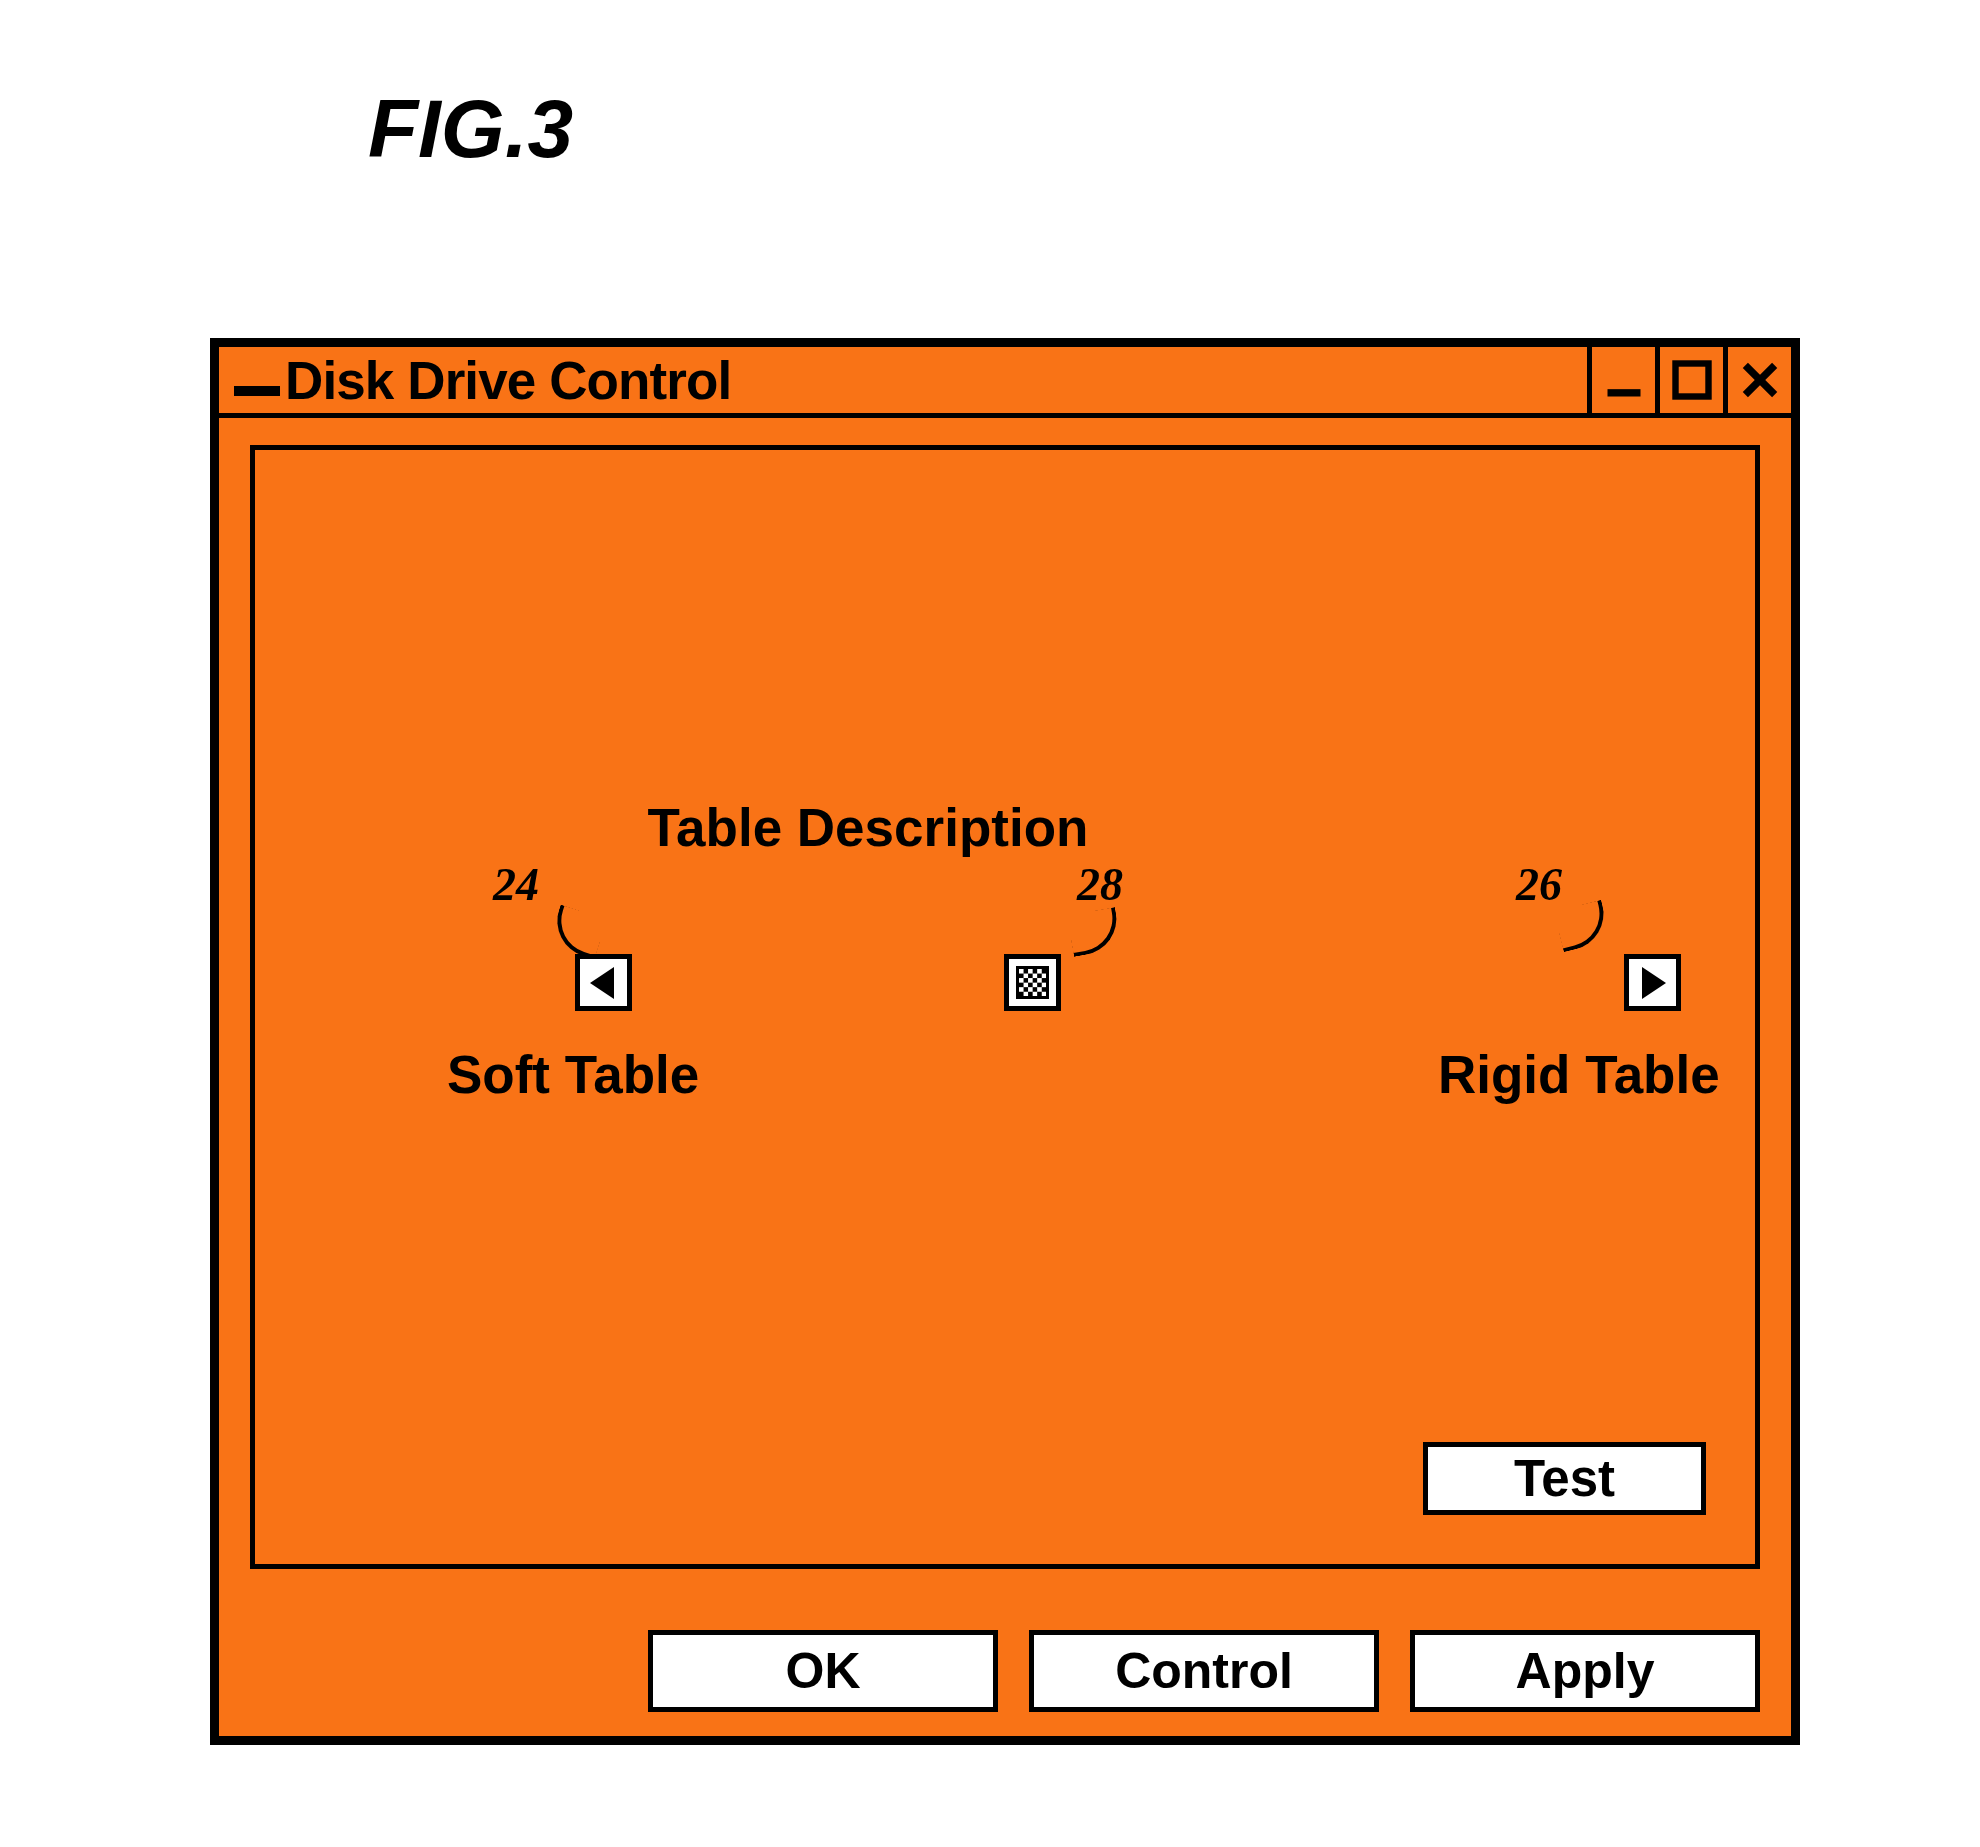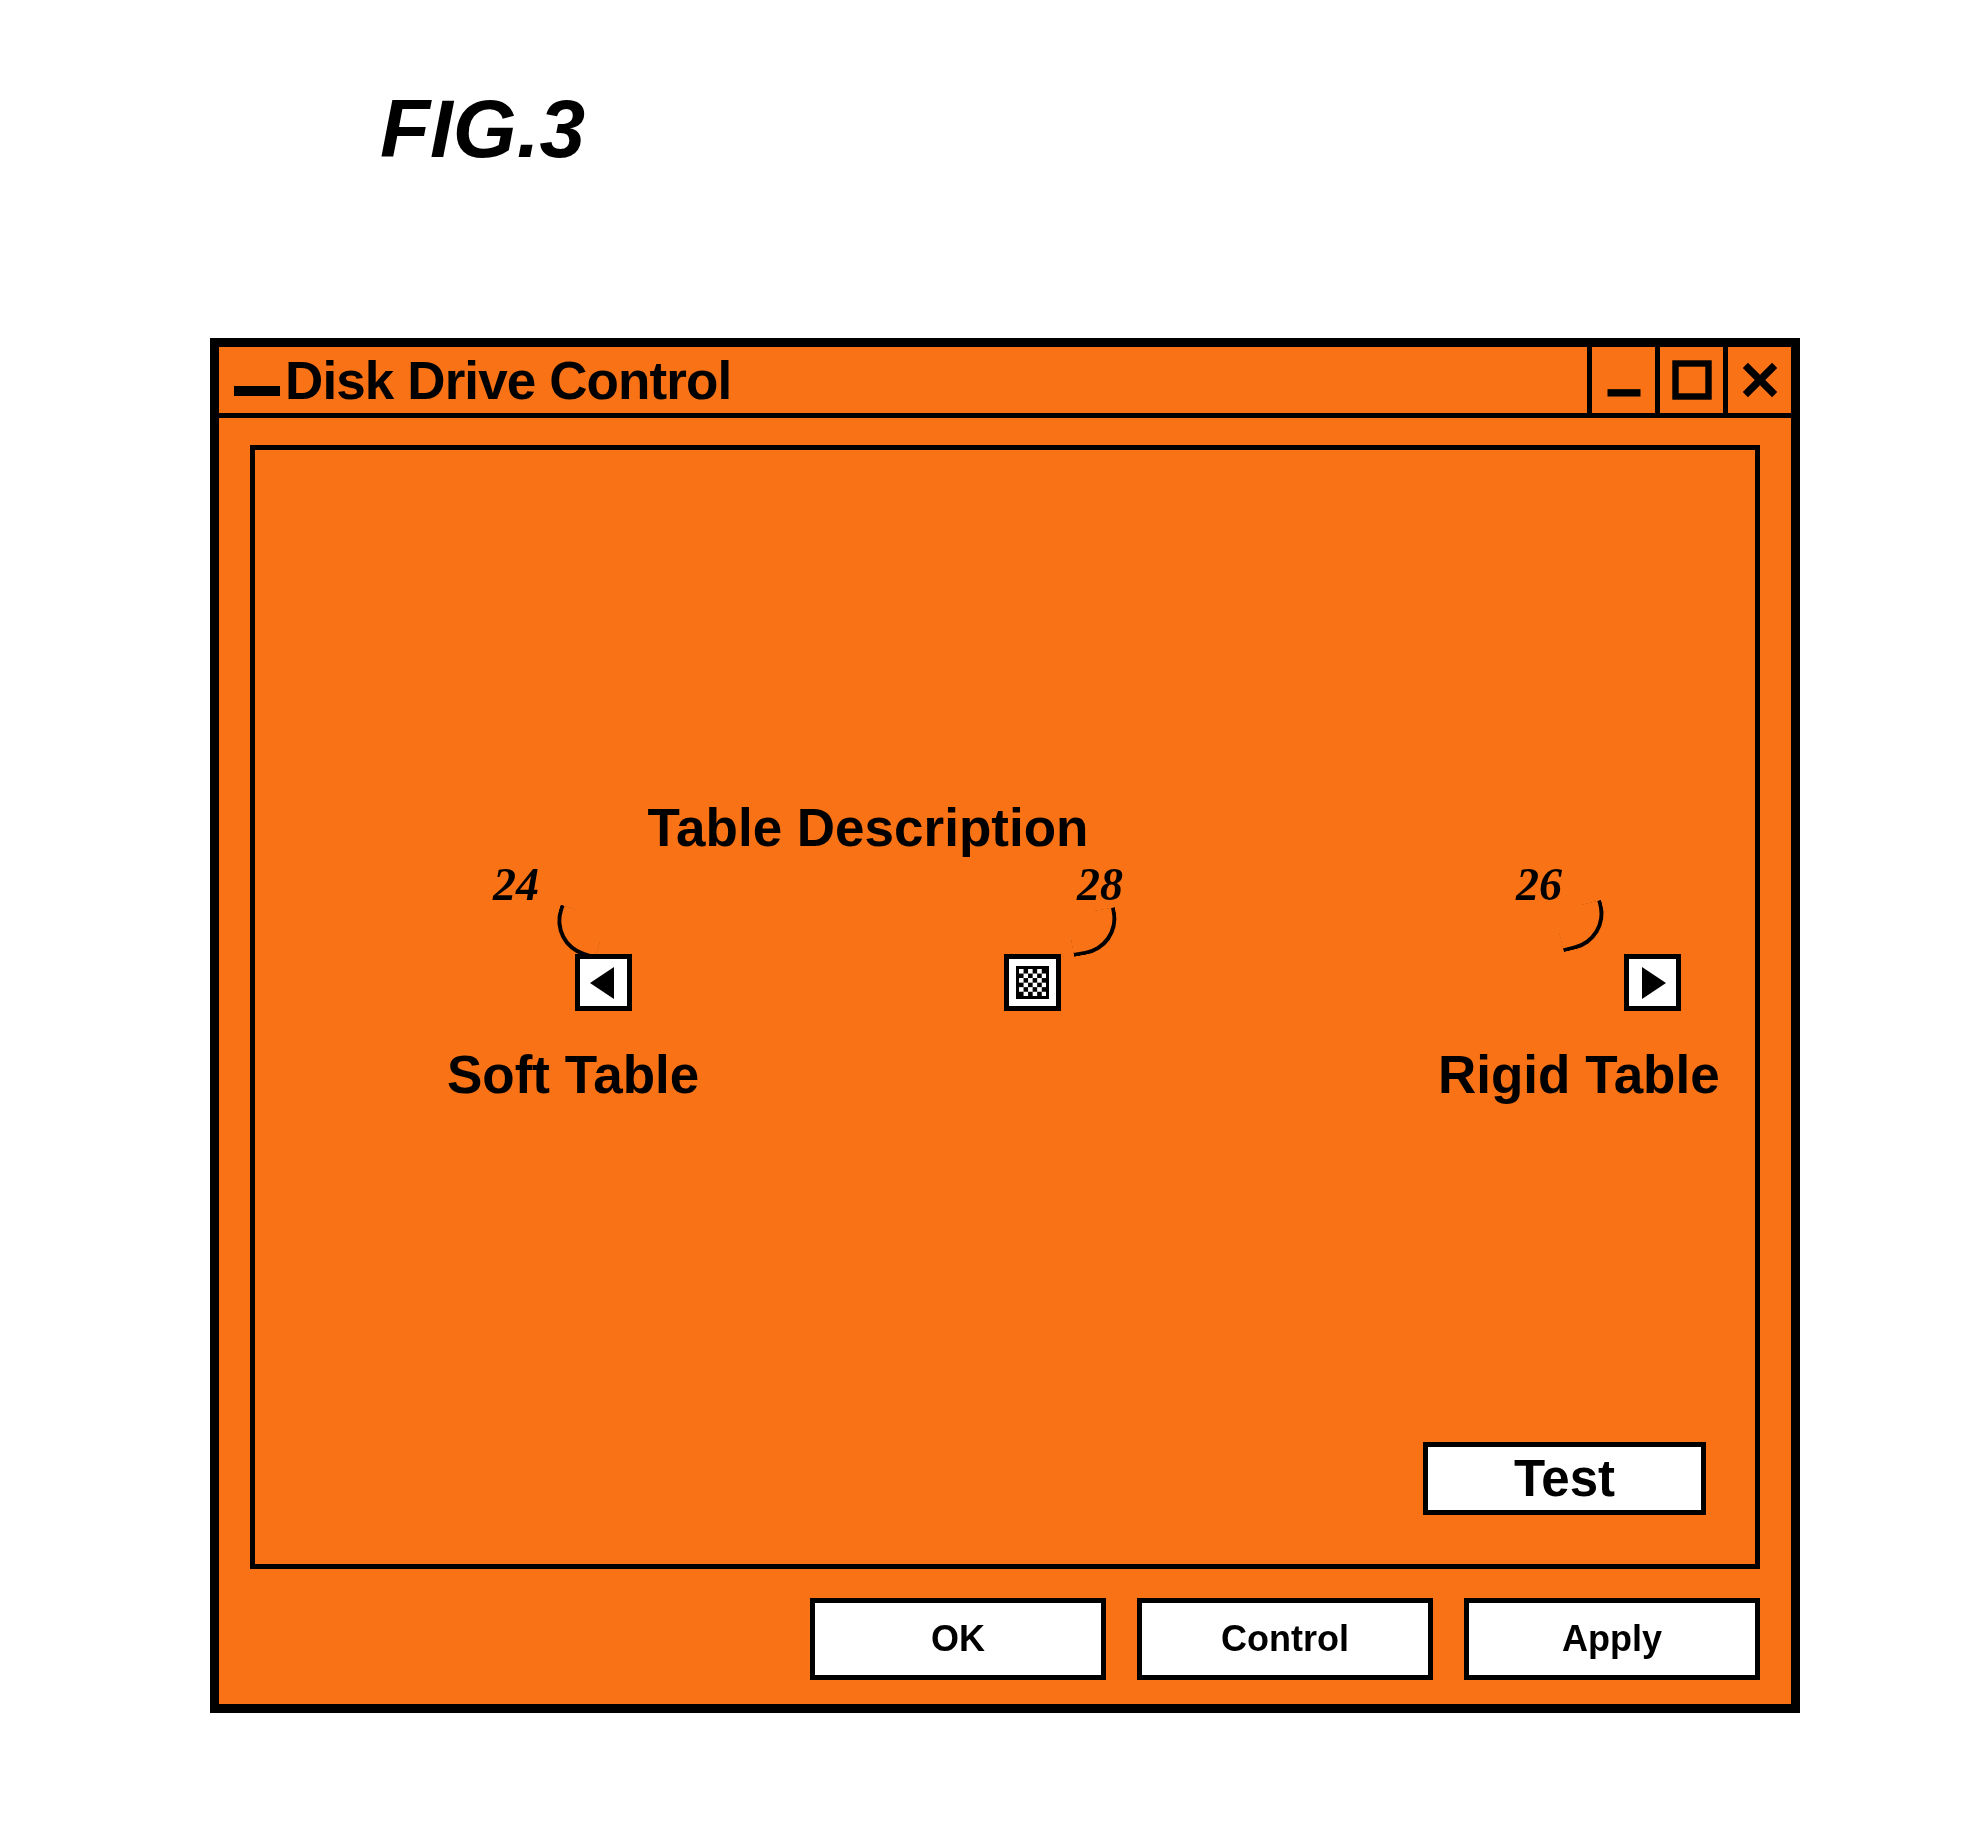--- a/index.html
+++ b/index.html
@@ -6,21 +6,21 @@
     body {
       background: #fff;
       font-family: Arial, Helvetica, sans-serif;
       width: 1980px;
       height: 1848px;
       position: relative;
     }
     .figure-label {
       position: absolute;
       top: 82px;
-      left: 380px;
+      left: 368px;
       font-size: 82px;
       font-weight: 900;
       font-style: italic;
     }
     .window {
       position: absolute;
       top: 338px;
       left: 210px;
       width: 1590px;
       border: 9.1px solid #000;
@@ -185,29 +185,30 @@
       font-weight: 900;
       background: #fff;
     }
     .button-row {
       display: flex;
       justify-content: flex-end;
       gap: 31px;
       margin-top: 29px;
     }
     .dlg-btn {
-      width: 296px;
+      width: 350px;
       height: 82px;
       border: 5.5px solid #000;
       display: flex;
       align-items: center;
       justify-content: center;
-      font-size: 36px;
-      font-weight: 900;
-      background: #fff;
+      font-size: 50px;
+      font-weight: 900;
+      background: #fff;
+      margin-top: 32px;
     }
   </style>
 </head>
 <body>
 
 <div class="figure-label">FIG.3</div>
 
 <div class="window">
   <div class="titlebar">
     <div class="tb-dash"></div>

